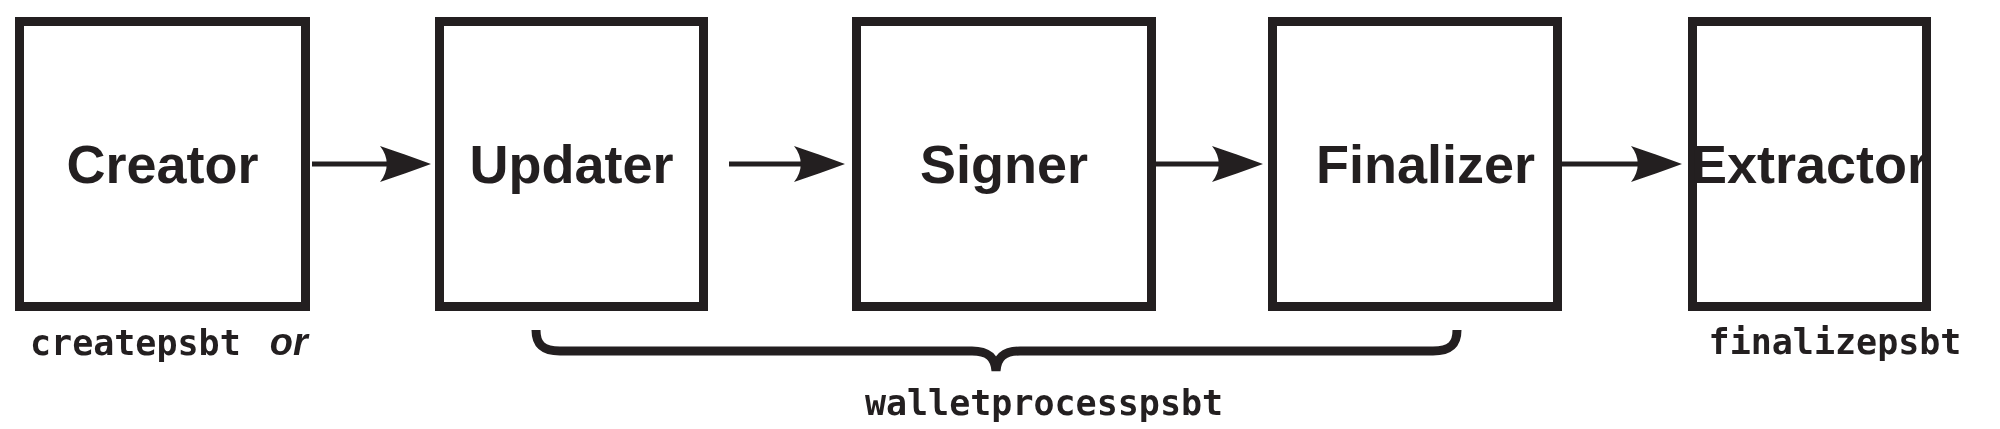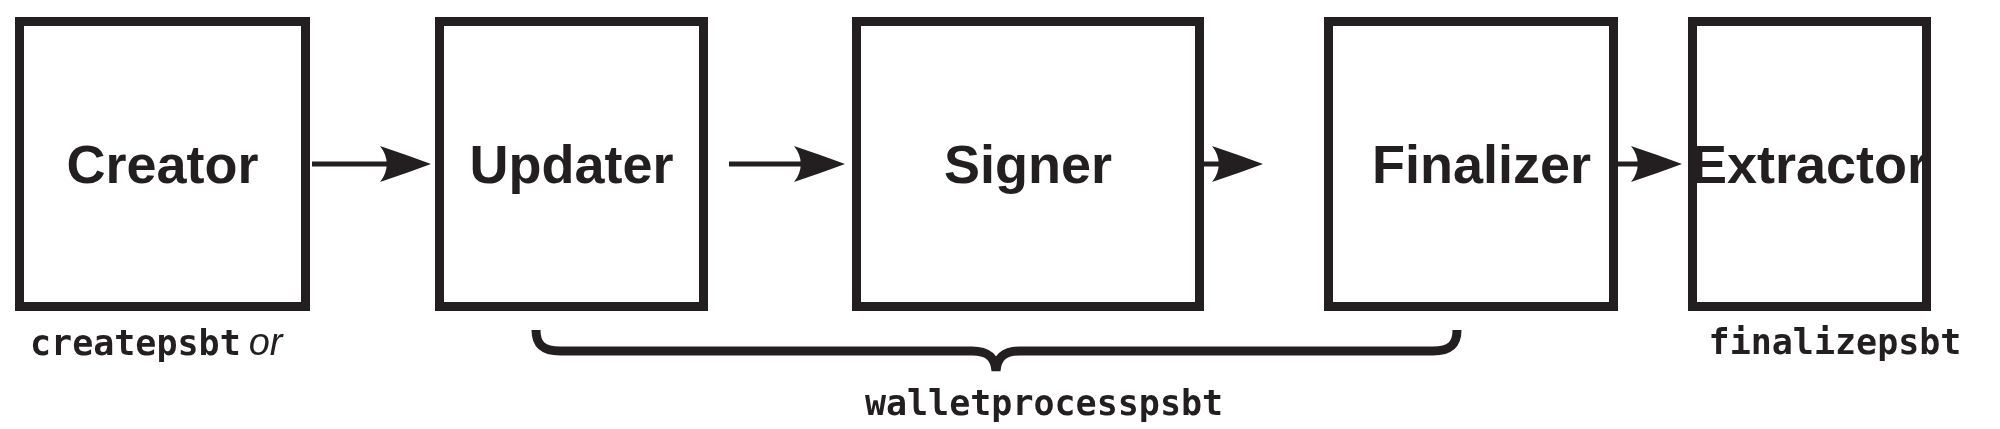--- a/index.html
+++ b/index.html
@@ -51,23 +51,23 @@
     white-space: nowrap;
   }
   .caption-creator {
     left: 30px;
     top: 318px;
     line-height: 48px;
   }
   .caption-creator .conj {
     font-family: "Liberation Sans", sans-serif;
     font-style: italic;
-    font-weight: normal;
+    font-weight: bold;
     font-size: 38px;
-    margin-left: 8px;
+    margin-left: 29px;
   }
   .caption-brace {
     left: 1044px;
     top: 383px;
     transform: translateX(-50%);
     text-align: center;
   }
   .caption-extractor {
     left: 1835px;
     top: 322px;
@@ -104,24 +104,24 @@
     <path d="M 536 330 C 536 344 542 351 560 351 L 972 351 C 988 351 995 357 996 371
              M 1457 330 C 1457 344 1451 351 1433 351 L 1020 351 C 1004 351 997 357 996 371" fill="none" stroke="#231f20" stroke-width="9" stroke-linejoin="round" stroke-linecap="butt"></path>
   </svg>
 
   <div class="box" style="left:15px; width:295px;">
     <span class="box-label">Creator</span>
   </div>
   <div class="box" style="left:435px; width:273px;">
     <span class="box-label">Updater</span>
   </div>
-  <div class="box" style="left:852px; width:352px;">
+  <div class="box" style="left:852px; width:304px;">
     <span class="box-label">Signer</span>
   </div>
-  <div class="box" style="left:1324px; width:294px;padding-left:21px;">
+  <div class="box" style="left:1268px; width:294px;padding-left:21px;">
     <span class="box-label">Finalizer</span>
   </div>
   <div class="box" style="left:1688px; width:243px;">
     <span class="box-label">Extractor</span>
   </div>
 
   <div class="caption caption-creator">
     <div>
       <span class="code">createpsbt</span><span class="conj">or</span>
     </div>

